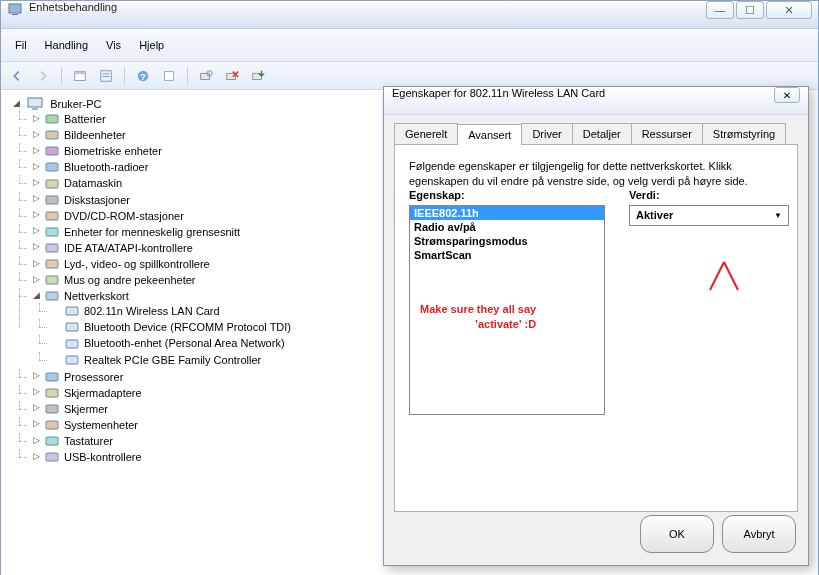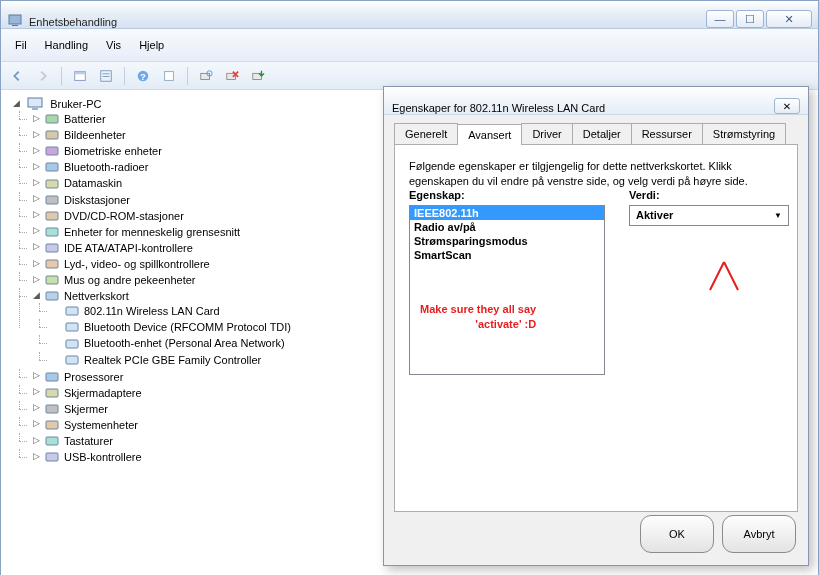--- a/index.html
+++ b/index.html
@@ -1,20 +1,20 @@
 <!DOCTYPE html>
 <html><head>
 <meta charset="utf-8">
 <style>
 * { box-sizing: border-box; margin: 0; padding: 0; font-family: "Segoe UI", Tahoma, sans-serif; font-size: 11px; }
 body { background: linear-gradient(180deg, #d8e2f0 0%, #c4d5eb 100%); width: 819px; height: 575px; overflow: hidden; position: relative; }
 
 
 .window { position: absolute; top: 0; left: 0; width: 819px; height: 575px; background: #fff; border: 1px solid #8aa3c4; }
-.titlebar { height: 28px; background: linear-gradient(180deg, #fdfefe 0%, #e8eef7 45%, #d5e2f2 100%); display: flex; align-items: flex-end; padding: 0 6px; border-bottom: 1px solid #b9c9e0; }
+.titlebar { height: 28px; background: linear-gradient(180deg, #fdfefe 0%, #e8eef7 45%, #d5e2f2 100%); display: flex; align-items: flex-start; padding: 0 6px; border-bottom: 1px solid #b9c9e0; }
 .titlebar .icon { width: 16px; height: 16px; margin-right: 6px; }
 .titlebar .title { flex: 1; color: #222; }
 .win-controls { display: flex; gap: 2px; }
 .win-btn { width: 28px; height: 18px; border: 1px solid #9fb4d1; border-radius: 3px; background: linear-gradient(180deg,#fff,#e4ecf6); display:flex; align-items:center; justify-content:center; color:#405a7d; cursor:pointer; }
 .win-btn.close { width: 46px; }
 
 .menubar { height: 24px; background: linear-gradient(180deg,#f7fafd,#e7eef8); border-bottom:1px solid #cfdbec; display:flex; align-items:center; padding:16px 6px; gap:2px;}
 .menubar span { padding: 2px 8px; cursor:default;}
 .toolbar { height: 28px; background: linear-gradient(180deg,#f4f8fd,#e3ecf6); border-bottom:1px solid #cfdbec; display:flex; align-items:center; padding:0 6px; gap:6px;}
 .tb-btn { width:20px; height:20px; display:flex; align-items:center; justify-content:center; border:1px solid transparent; border-radius:2px; }
@@ -26,32 +26,32 @@
 .tree > ul { padding-left: 4px; }
 .tree li { position:relative; padding: 1px 0 1px 2px; white-space:nowrap; }
 .tree .expander { display:inline-block; width:11px; height:11px; text-align:center; line-height:9px; font-size:9px; color:#5a5a5a; margin-right:2px; cursor:pointer; vertical-align:middle; }
 .tree .node-icon { display:inline-block; width:16px; height:14px; margin-right:4px; vertical-align:middle; }
 .tree .label { vertical-align:middle; }
 .tree .dotted > li::before { content:""; position:absolute; left:-10px; top:0; bottom:50%; border-left:1px dotted #aaa; }
 .tree .dotted > li::after { content:""; position:absolute; left:-10px; top:8px; width:8px; border-top:1px dotted #aaa; }
 
 
 .dialog { position:absolute; top:86px; left:383px; width:426px; height:480px; background:#f0f0f0; border:1px solid #8796ad; box-shadow: 4px 4px 10px rgba(0,0,0,0.25); }
-.dialog .dlg-title { height:28px; background: linear-gradient(180deg,#fff,#e4ecf6); display:flex; align-items:flex-end; padding: 0 8px; border-bottom:1px solid #cbd6e6;}
+.dialog .dlg-title { height:28px; background: linear-gradient(180deg,#fff,#e4ecf6); display:flex; align-items:flex-start; padding: 0 8px; border-bottom:1px solid #cbd6e6;}
 .dlg-title .title { flex:1; }
 .dlg-close { width:26px; height:16px; border:1px solid #9fb4d1; border-radius:3px; background:linear-gradient(180deg,#fff,#e4ecf6); display:flex; align-items:center; justify-content:center; cursor:pointer; font-size:10px;}
 .tabstrip { display:flex; padding: 8px 10px 0 10px; gap:0; }
 .tab { padding:4px 10px; border:1px solid #adadad; border-bottom:none; background:#f0f0f0; margin-right:-1px; cursor:pointer; position:relative; }
 .tab.active { background:#fff; z-index:2; top:1px; }
 .tabpanel { margin: 0 10px 10px 10px; padding: 14px 14px; background:#fff; border:1px solid #adadad; height: 368px; position:relative; }
 .tabpanel p { line-height:1.35; margin-bottom:0; }
 .prop-row { display:flex; gap:24px;font-weight:bold; }
 .prop-col { flex:1; }
 .prop-label { display:block; margin-bottom:4px; }
-.listbox { width:196px; height:170px; border:1px solid #828790; background:#fff; overflow:auto; }
+.listbox { width:196px; height:210px; border:1px solid #828790; background:#fff; overflow:auto; }
 .listbox .item { padding:1px 4px; cursor:default; }
 .listbox .item.selected { background:#3399ff; color:#fff; }
 .combo { width:160px; height:21px; border:1px solid #828790; background:#fff; display:flex; align-items:center; padding:0 2px 0 6px; }
 .combo .cval { flex:1; }
 .combo .carrow { width:16px; text-align:center; font-size:8px; color:#000;}
 .dlg-buttons { position:absolute; right:12px; bottom:12px; display:flex; gap:8px; }
 .btn { min-width:74px; height:38px; border:1px solid #8b8b8b; background:linear-gradient(180deg,#fefefe,#e3e3e3); border-radius:11px; cursor:pointer; }
 
 
 .annot-text { position:absolute; left:420px; top:302px; color:#e81d1d; font-family: Arial, sans-serif; font-weight:bold; font-size:18px; line-height:1.4; pointer-events:none; z-index:50;text-align:right; }

